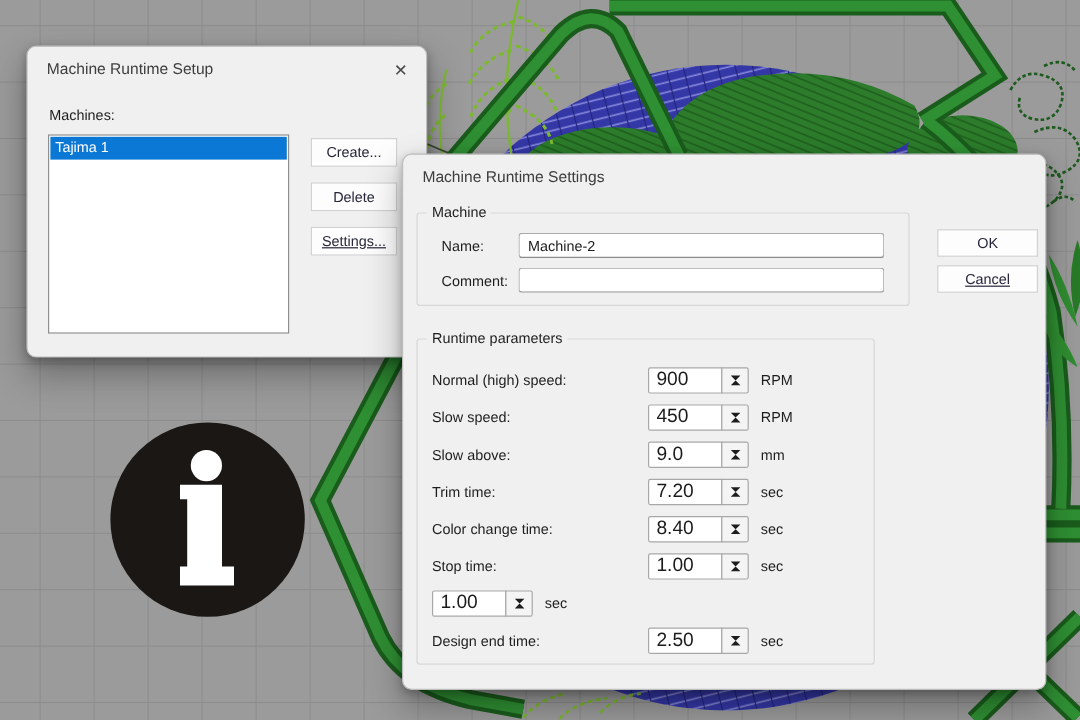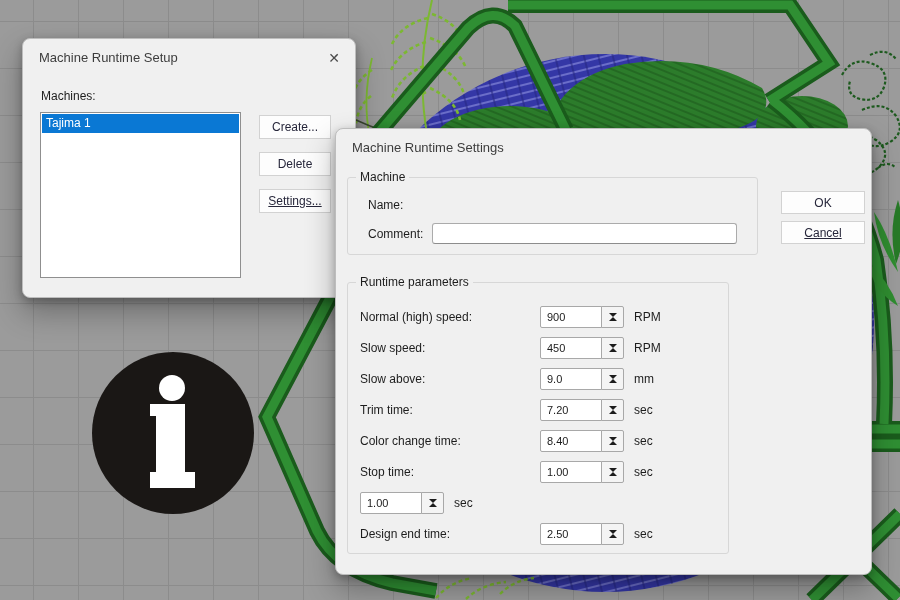--- a/index.html
+++ b/index.html
@@ -46,21 +46,21 @@
   .f-name{left:84px;top:16px;width:305px;}
   .f-comment{left:84px;top:45px;width:305px;}
   .l-name{left:20px;top:20px;}
   .l-comment{left:20px;top:49px;}
   
   .rows-host{position:absolute;left:0;top:18px;width:100%;}
   .param-row{display:flex;align-items:center;height:31px;padding-left:12px;}
   .p-label{width:180px;color:#1d1d1d;}
   .spinbox{display:flex;width:85px;height:22px;}
   .spin-input{width:62px;height:22px;box-sizing:border-box;background:#fff;border:1px solid #a8a8a8;
-    border-radius:2px 0 0 2px;font-family:"Liberation Sans",sans-serif;font-size:11px;color:#1b1b1b;
+    border-radius:2px 0 0 2px;font-family:"Liberation Sans",sans-serif;font-size:16px;color:#1b1b1b;
     padding:0 6px;outline:none;}
   .spin-btns{width:23px;height:22px;box-sizing:border-box;margin-left:-1px;border:1px solid #a8a8a8;
     border-radius:0 2px 2px 0;background:#f4f4f4;display:flex;flex-direction:column;align-items:center;
     justify-content:center;cursor:pointer;}
   .tri-up{width:0;height:0;border-left:4px solid transparent;border-right:4px solid transparent;
     border-bottom:4px solid #1c1c1c;margin-bottom:2px;}
   .tri-down{width:0;height:0;border-left:4px solid transparent;border-right:4px solid transparent;
     border-top:4px solid #1c1c1c;margin-top:2px;}
   .unit{margin-left:9px;color:#1d1d1d;}
 </style>
@@ -162,20 +162,21 @@
     <button class="btn b-delete">Delete</button>
     <button class="btn b-settings">Settings...</button>
   </div>
 
   <div class="dlg dlg2">
     <div class="dlg-title">Machine Runtime Settings</div>
 
     <div class="group g-machine">
       <span class="g-label">Machine</span>
       <span class="plain-label l-name">Name:</span>
+      <input class="tfield f-name" value="Machine-2" style="">
       <span class="plain-label l-comment">Comment:</span>
       <input class="tfield f-comment" value="" style="">
     </div>
 
     <div class="group g-runtime">
       <span class="g-label">Runtime parameters</span>
       <div class="rows-host" id="runtime-rows">
   <div class="param-row">
     <span class="p-label">Normal (high) speed:</span>
     <span class="spinbox">

